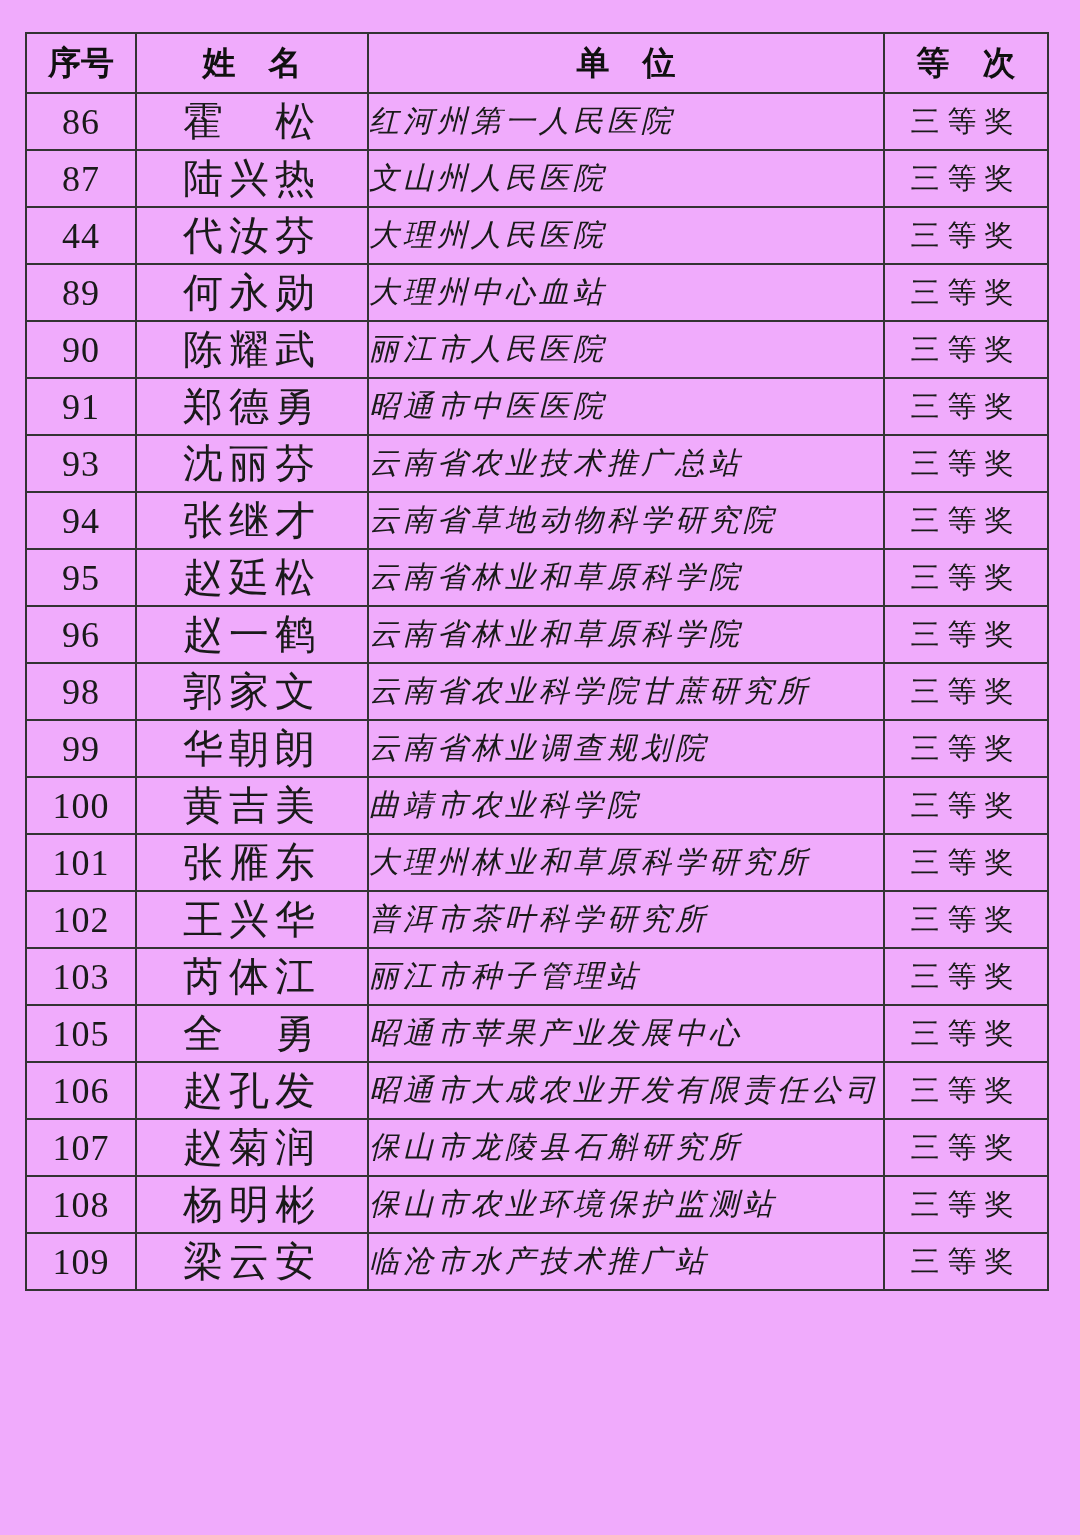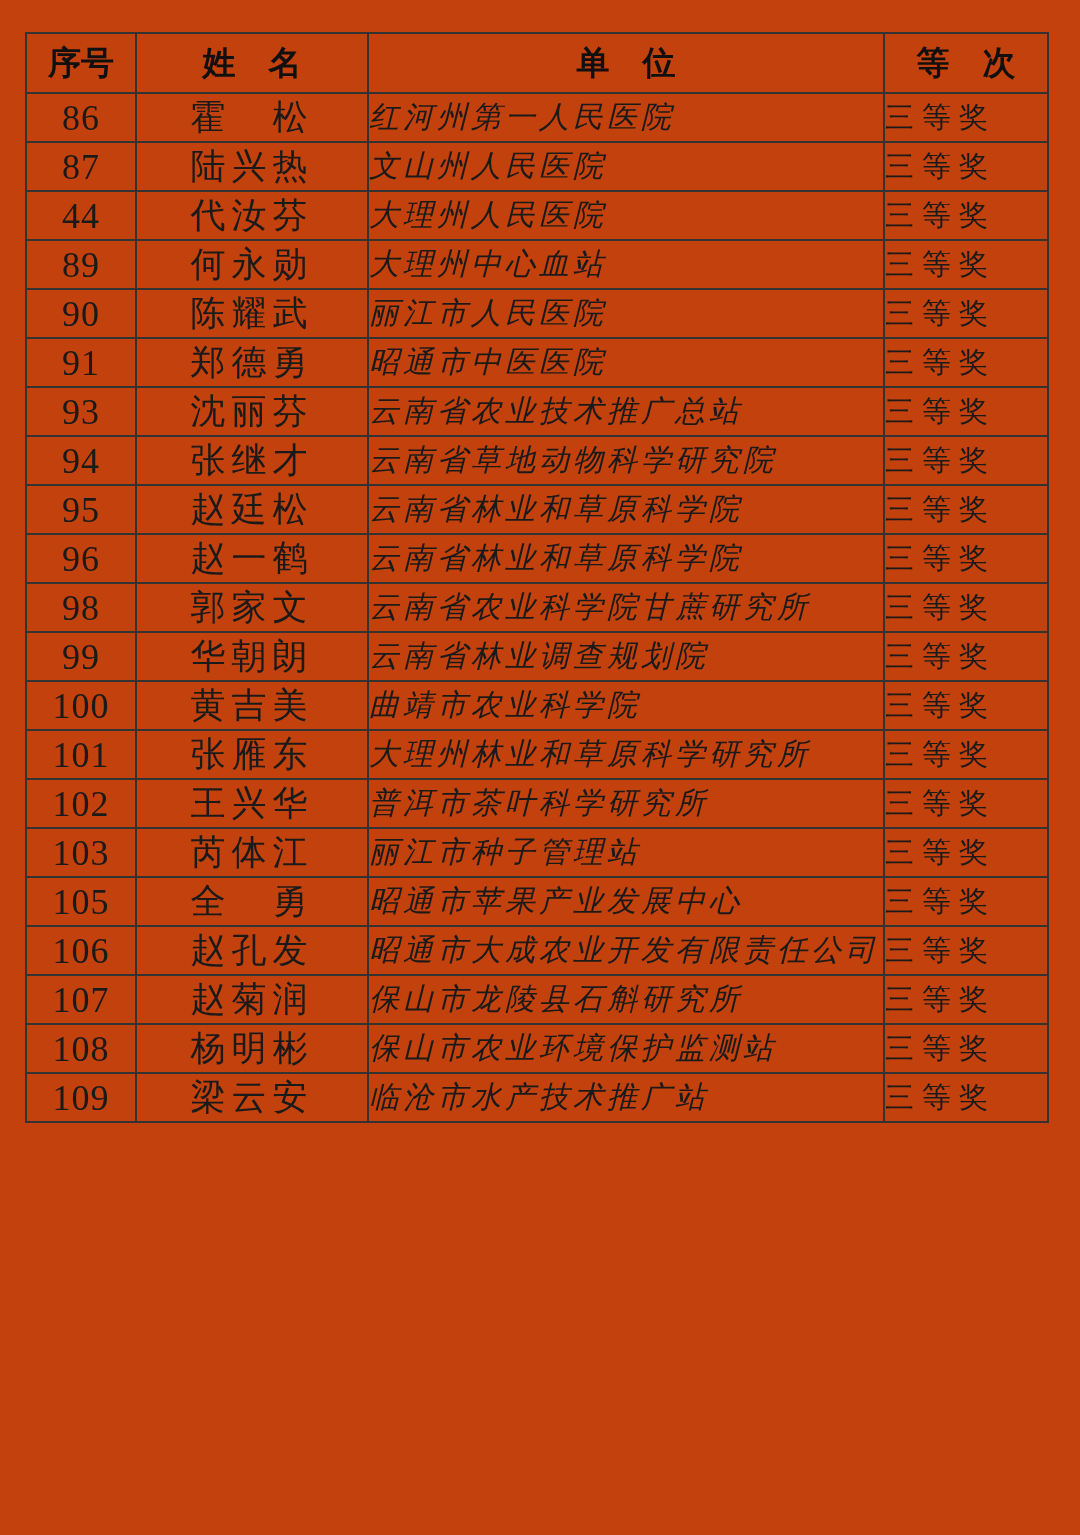--- a/index.html
+++ b/index.html
@@ -13,21 +13,21 @@
     position: relative;
     overflow: hidden;
     font-family: "Liberation Serif", "DejaVu Serif", serif;
     color: #151515;
   }
   .page {
     position: absolute;
     left: 0; top: 0;
     width: 1080px;
     height: 1535px;
-    background: #c2410c;
+    background: #f0abfc;
   }
   table.award-table {
     position: absolute;
     left: 25px;
     top: 32px;
     border-collapse: collapse;
     table-layout: fixed;
     width: 1022px;
   }
   table.award-table th,
@@ -51,31 +51,32 @@
     font-family: "Liberation Serif", "DejaVu Serif", serif;
     color: #1a1a1a;
   }
   td.c-index {
     text-align: center;
     font-size: 36px;
     letter-spacing: 1px;
   }
   td.c-name {
     text-align: center;
-    font-size: 35px;
+    font-size: 40px;
     letter-spacing: 6px;
   }
   td.c-unit {
     text-align: left;
     padding-left: 12px;
     font-size: 30px;
     letter-spacing: 4px;
     font-style: italic;
   }
   td.c-grade {
+    text-align: center;
     font-size: 29px;
     letter-spacing: 8px;
   }
 </style>
 </head>
 <body>
 
 <div class="page">
   <table class="award-table">
     <colgroup>

